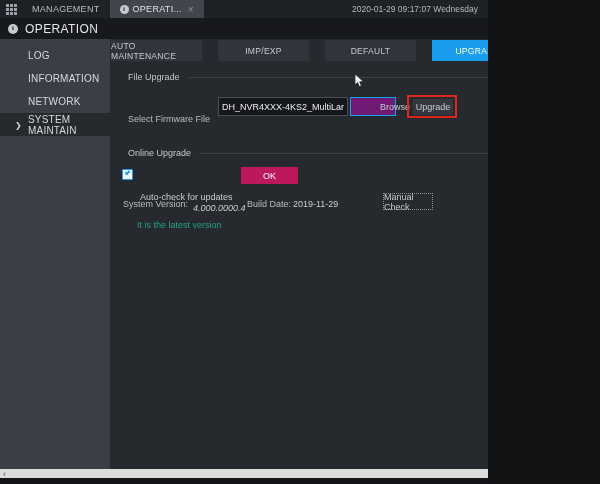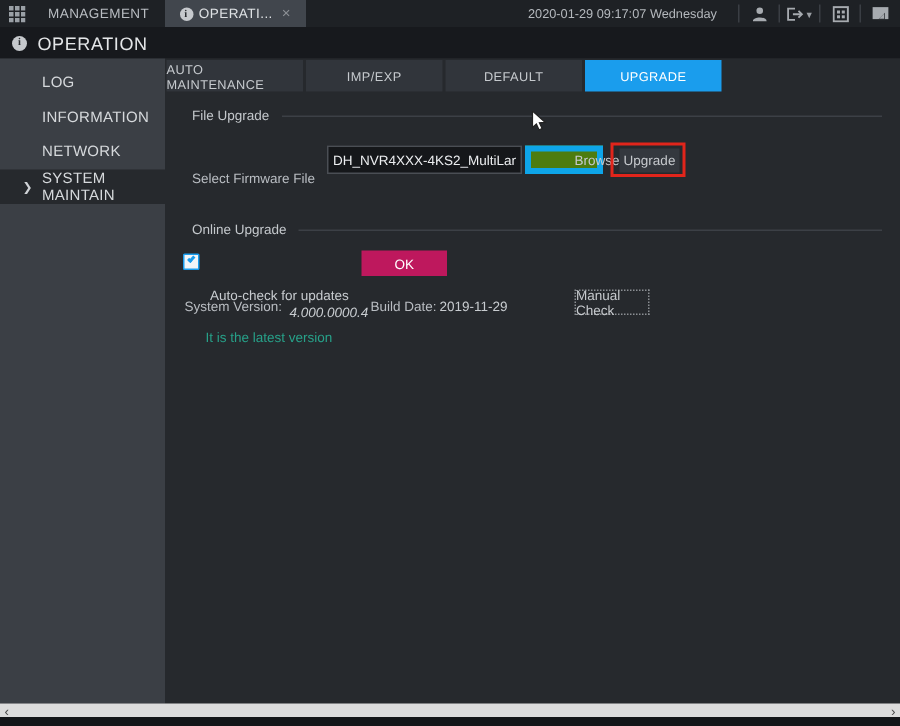--- a/index.html
+++ b/index.html
@@ -1,18 +1,18 @@
 <!DOCTYPE html>
 <html><head>
 <meta charset="utf-8">
 <style>
   * { margin:0; padding:0; box-sizing:border-box; }
   html,body { width:600px; height:484px; background:#101214; }
   body { font-family:"Liberation Sans", sans-serif; -webkit-font-smoothing:antialiased; }
-  .screen { position:absolute; top:0; left:0; width:600px; height:484px; overflow:hidden; background:#26292d; }
+  .screen { position:absolute; top:0; left:0; width:488px; height:484px; overflow:hidden; background:#26292d; }
 
   
   .topbar { position:absolute; top:0; left:0; width:600px; height:18px; background:#1e2125; display:flex; align-items:stretch; }
   .grid-icon { width:22px; display:flex; align-items:center; justify-content:center; }
   .grid-icon svg { display:block; }
   .top-tab { display:flex; align-items:center; gap:4px; padding:0 10px; font-size:9px; color:#b9bdc2; letter-spacing:.3px; }
   .top-tab.active { background:#41464d; color:#dfe2e5; }
   .info-dot { width:9px; height:9px; border-radius:50%; background:#c6c9cd; color:#2a2d31; font-size:7px; font-weight:bold; display:flex; align-items:center; justify-content:center; line-height:1; font-family:"Liberation Serif", serif; }
   .tab-close { color:#8d9196; font-size:10px; margin-left:2px; }
   .topbar-right { position:absolute; right:0; top:0; height:18px; display:flex; align-items:center; }
@@ -28,33 +28,33 @@
 
   
   .sidebar { position:absolute; top:39px; left:0; width:110px; height:430px; background:#3b3f45; }
   .side-item { position:relative; height:23px; display:flex; align-items:center; padding-left:28px; font-size:10px; color:#d6d9dc; letter-spacing:.2px; }
   .side-item.selected { background:#26292d; }
   .side-chevron { position:absolute; left:15px; top:50%; transform:translateY(-50%); font-size:8px; color:#cfd2d6; }
 
   
   .main { position:absolute; top:39px; left:110px; width:490px; height:430px; background:#26292d; }
 
-  .tabbar { position:absolute; top:1px; left:1px; display:flex; gap:2px; }
+  .tabbar { position:absolute; top:1px; left:1px; display:flex; gap:16px; }
   .m-tab { width:91px; height:21px; background:#31353b; color:#c6cace; font-size:8.5px; display:flex; align-items:center; justify-content:center; letter-spacing:.3px; }
   .m-tab.active { background:#1a9ded; color:#ffffff; }
 
   .section-head { position:absolute; display:flex; align-items:center; font-size:9px; color:#c4c8cc; }
   .section-line { height:1px; background:#3c4046; flex:1; margin-left:8px; }
   .sec-file { top:33px; left:18px; width:460px; }
   .sec-online { top:109px; left:18px; width:460px; }
 
   .label { position:absolute; font-size:9px; color:#b9bdc2; }
   .firmware-input { position:absolute; top:58px; left:108px; width:130px; height:19px; background:#15171a; border:1px solid #4a4e54; color:#eceef0; font-size:9px; padding:0 3px; font-family:"Liberation Sans", sans-serif; white-space:nowrap; overflow:hidden; }
   .btn { display:flex; align-items:center; justify-content:center; font-size:9px; color:#c6c9cd; }
-  .browse-btn { position:absolute; top:58px; left:240px; width:40px; height:19px; background:#4d7c0f; border:4px solid #0ea5e9;padding-left:44px; }
+  .browse-btn { position:absolute; top:58px; left:240px; width:40px; height:19px; background:#701a75; border:1px solid #0ea5e9;padding-left:44px; }
   .upgrade-btn { position:absolute; top:60px; left:303px; width:40px; height:16px; background:#34383e; }
   .red-box { position:absolute; top:56px; left:297px; width:50px; height:23px; border:2px solid #e1251b; }
 
   .checkbox { position:absolute; top:130px; left:12px; width:11px; height:11px; background:#f2f5f7; border:1px solid #1a9ded; border-radius:1px; }
   .checkbox .mark { position:absolute; left:2px; top:1px; width:5px; height:3px; border-left:2px solid #1a9ded; border-bottom:2px solid #1a9ded; transform:rotate(-48deg); }
   .ok-btn { position:absolute; top:128px; left:131px; width:57px; height:17px; background:#be185d; color:#fff; }
   .manual-btn { position:absolute; top:154px; left:273px; width:50px; height:17px; border:1px dotted #8b8f94; background:transparent; }
 
   .status-text { position:absolute; top:181px; left:27px; font-size:9px; color:#27a189; }
 

